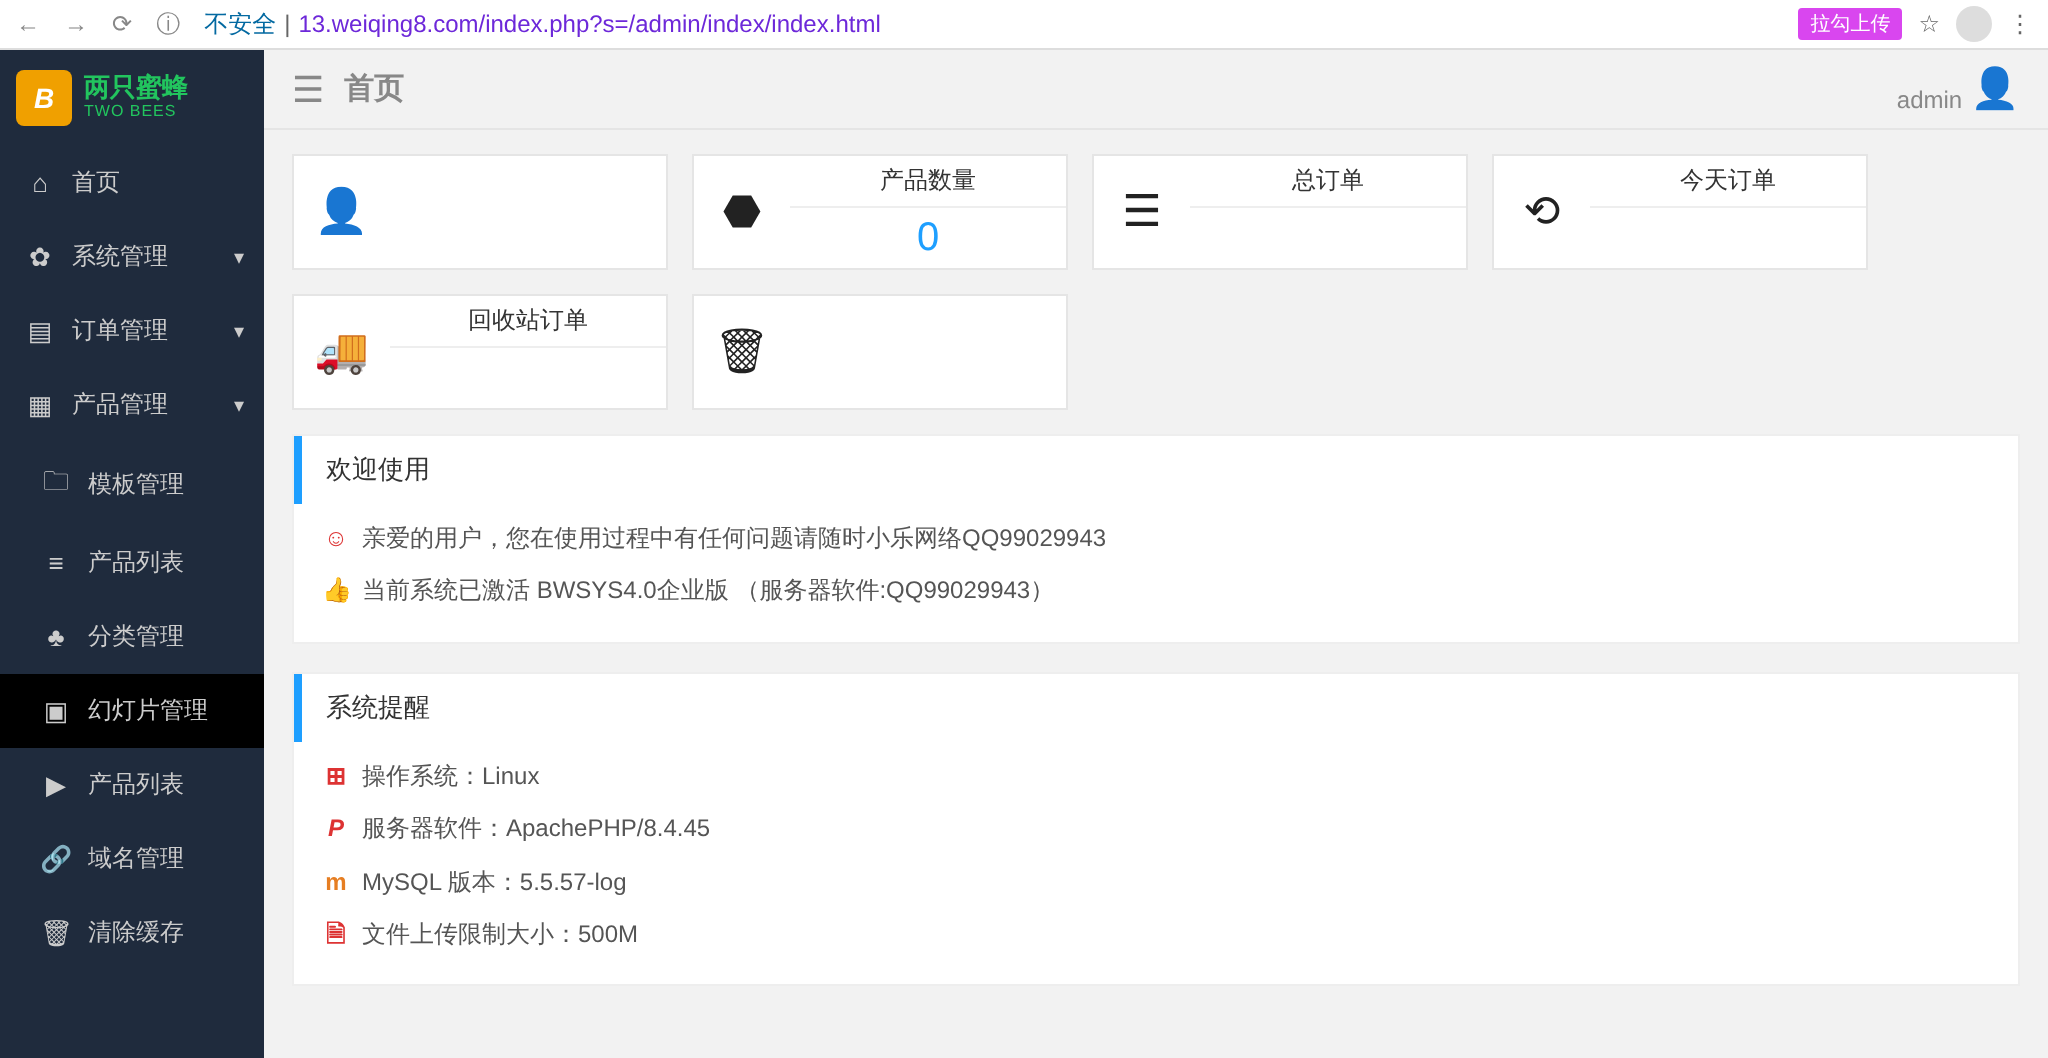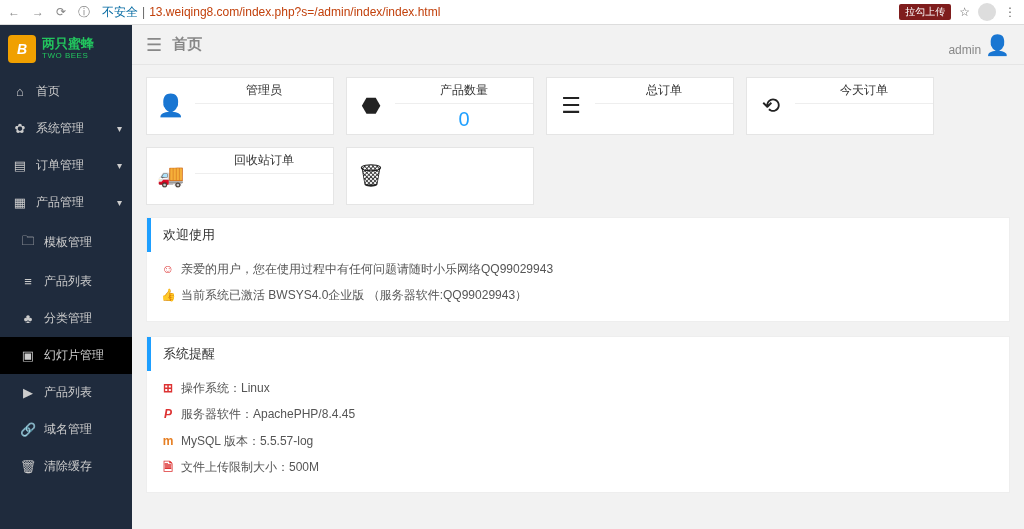--- a/index.html
+++ b/index.html
@@ -1,22 +1,22 @@
 <!DOCTYPE html>
 <html><head>
 <meta charset="utf-8">
 <style>
 *{margin:0;padding:0;box-sizing:border-box;font-family:"Microsoft YaHei",Arial,sans-serif}
 body{width:1024px;height:529px;overflow:hidden;background:#f2f2f2}
 .browser-bar{height:25px;background:#fff;border-bottom:1px solid #ddd;display:flex;align-items:center;padding:0 8px;font-size:12px;color:#666}
 .browser-bar .nav-icon{margin-right:12px;color:#888;cursor:pointer}
-.browser-bar .url{color:#c2410c;margin-left:4px}
+.browser-bar .url{color:#6d28d9;margin-left:4px}
 .browser-bar .insecure{color:#0369a1;margin-right:4px}
 .browser-bar .right{margin-left:auto;display:flex;align-items:center;gap:8px}
-.browser-bar .badge-blue{background:#7f1d1d;color:#fff;padding:1px 6px;font-size:10px;border-radius:2px}
+.browser-bar .badge-blue{background:#d946ef;color:#fff;padding:1px 6px;font-size:10px;border-radius:2px}
 .browser-bar .avatar-circle{width:18px;height:18px;border-radius:50%;background:#ddd}
 .app{display:flex;height:504px}
 .sidebar{width:132px;background:#1f2b3d;color:#ccc;flex-shrink:0;overflow-y:auto}
 .logo{display:flex;align-items:center;padding:10px 8px;gap:6px}
 .logo-icon{width:28px;height:28px;background:#f0a000;border-radius:4px;display:flex;align-items:center;justify-content:center;color:#fff;font-weight:bold;font-style:italic;font-size:14px}
 .logo-text{font-size:12px;line-height:1.1;color:#22c55e}
 .logo-text .cn{font-weight:bold;font-size:13px}
 .logo-text .en{font-size:8px;letter-spacing:0.5px}
 .menu-item{display:flex;align-items:center;padding:10px 12px;font-size:12px;cursor:pointer;position:relative}
 .menu-item .mi-icon{width:16px;margin-right:8px;text-align:center;font-size:13px}
@@ -134,24 +134,20 @@
       <div class="user">
         <span>admin</span>
         <span class="user-icon">👤</span>
       </div>
     </div>
 
     <div class="content">
       <div class="cards">
         <div class="card">
           <div class="ci">👤</div>
-          <div class="cb">
-              <div class="cl">管理员</div>
-              <div class="cv"></div>
-            </div>
         </div>
         <div class="card">
           <div class="ci">⬣</div>
           <div class="cb">
               <div class="cl">产品数量</div>
               <div class="cv">0</div>
             </div>
         </div>
         <div class="card">
           <div class="ci">☰</div>

